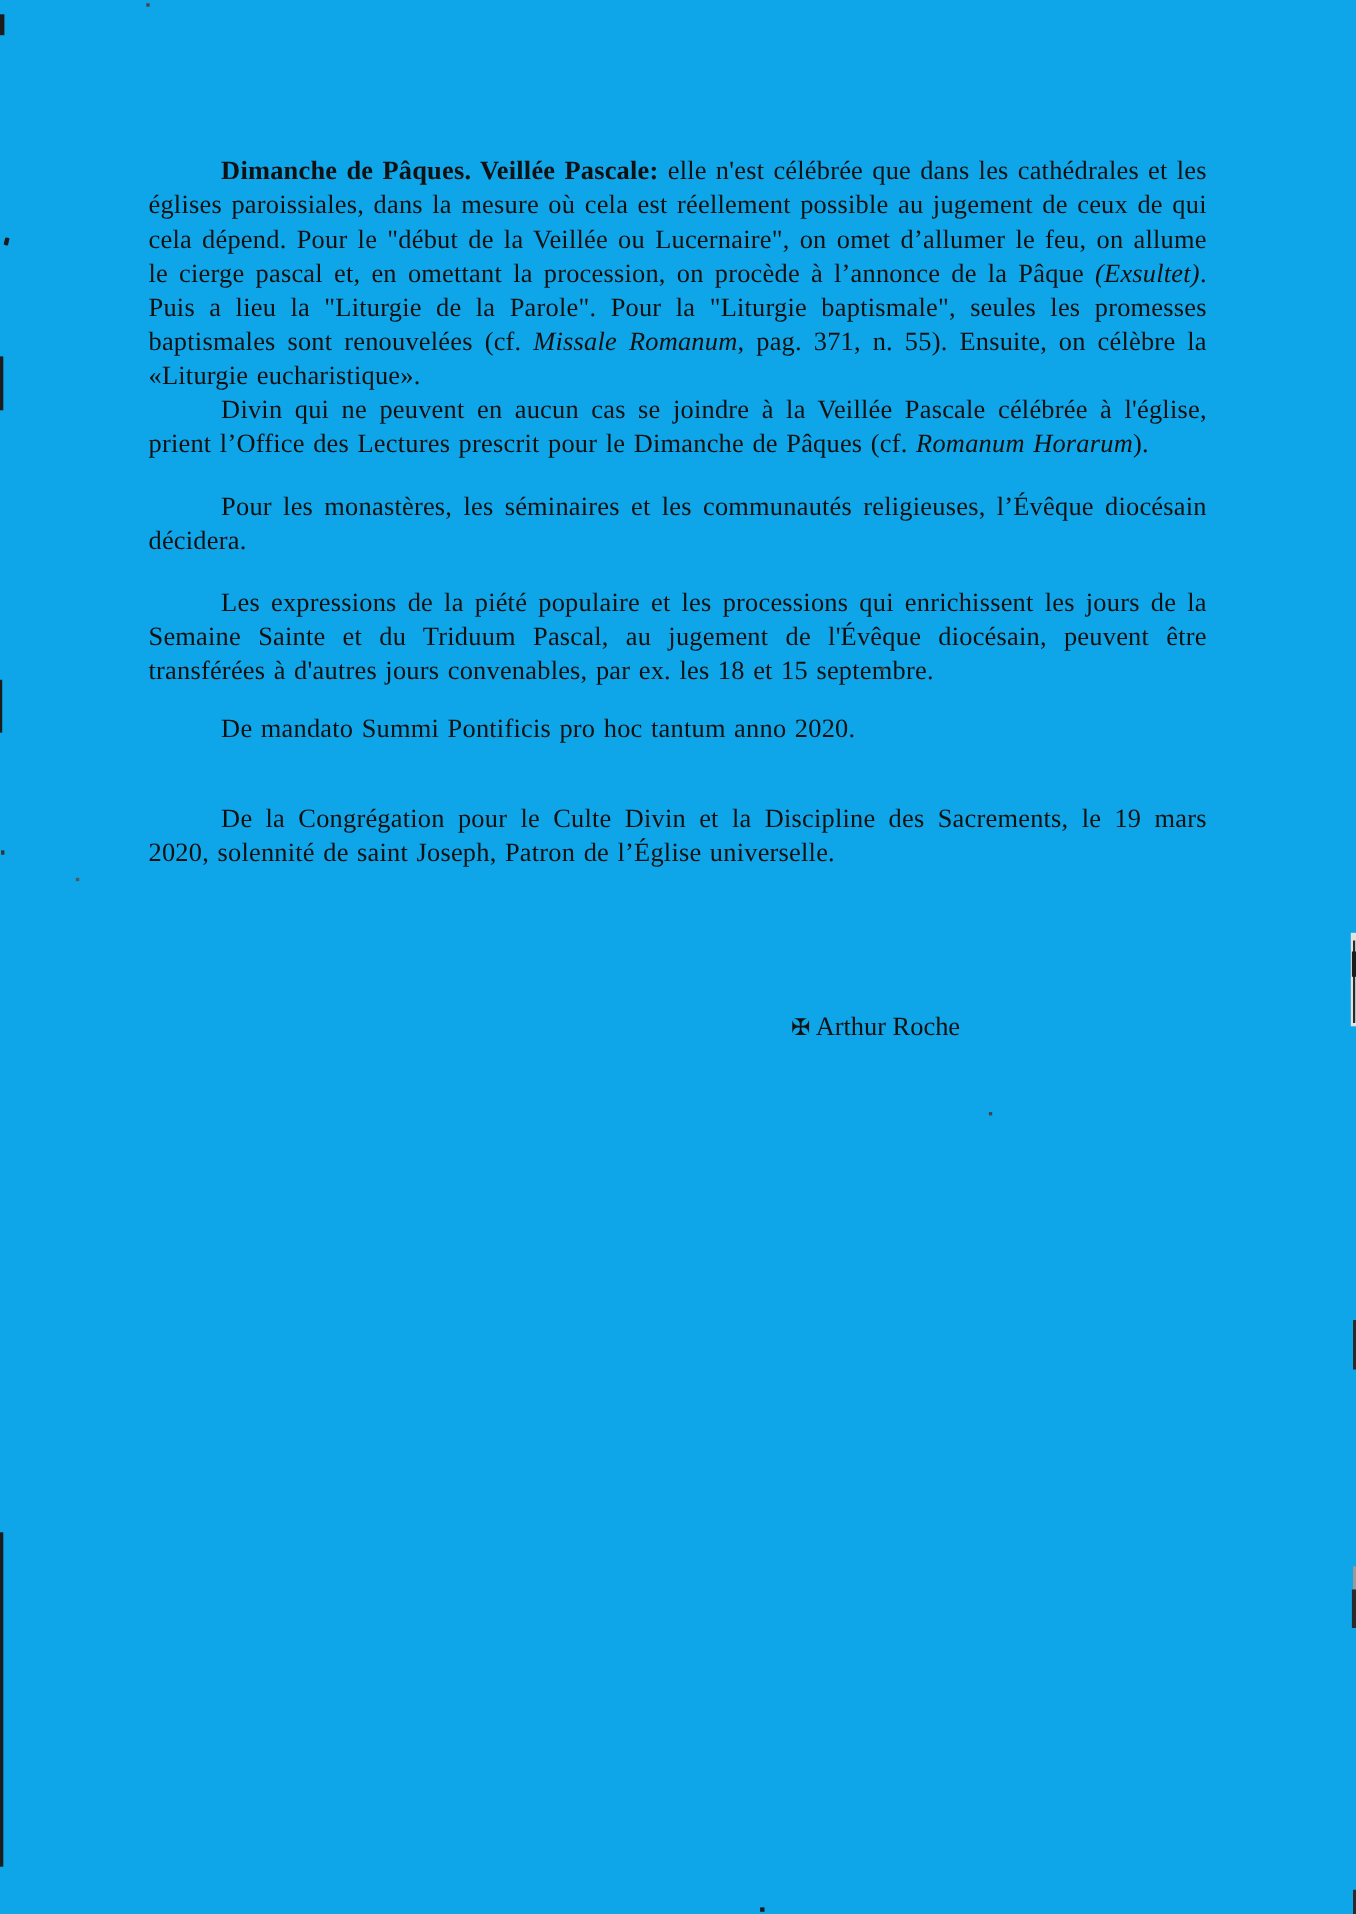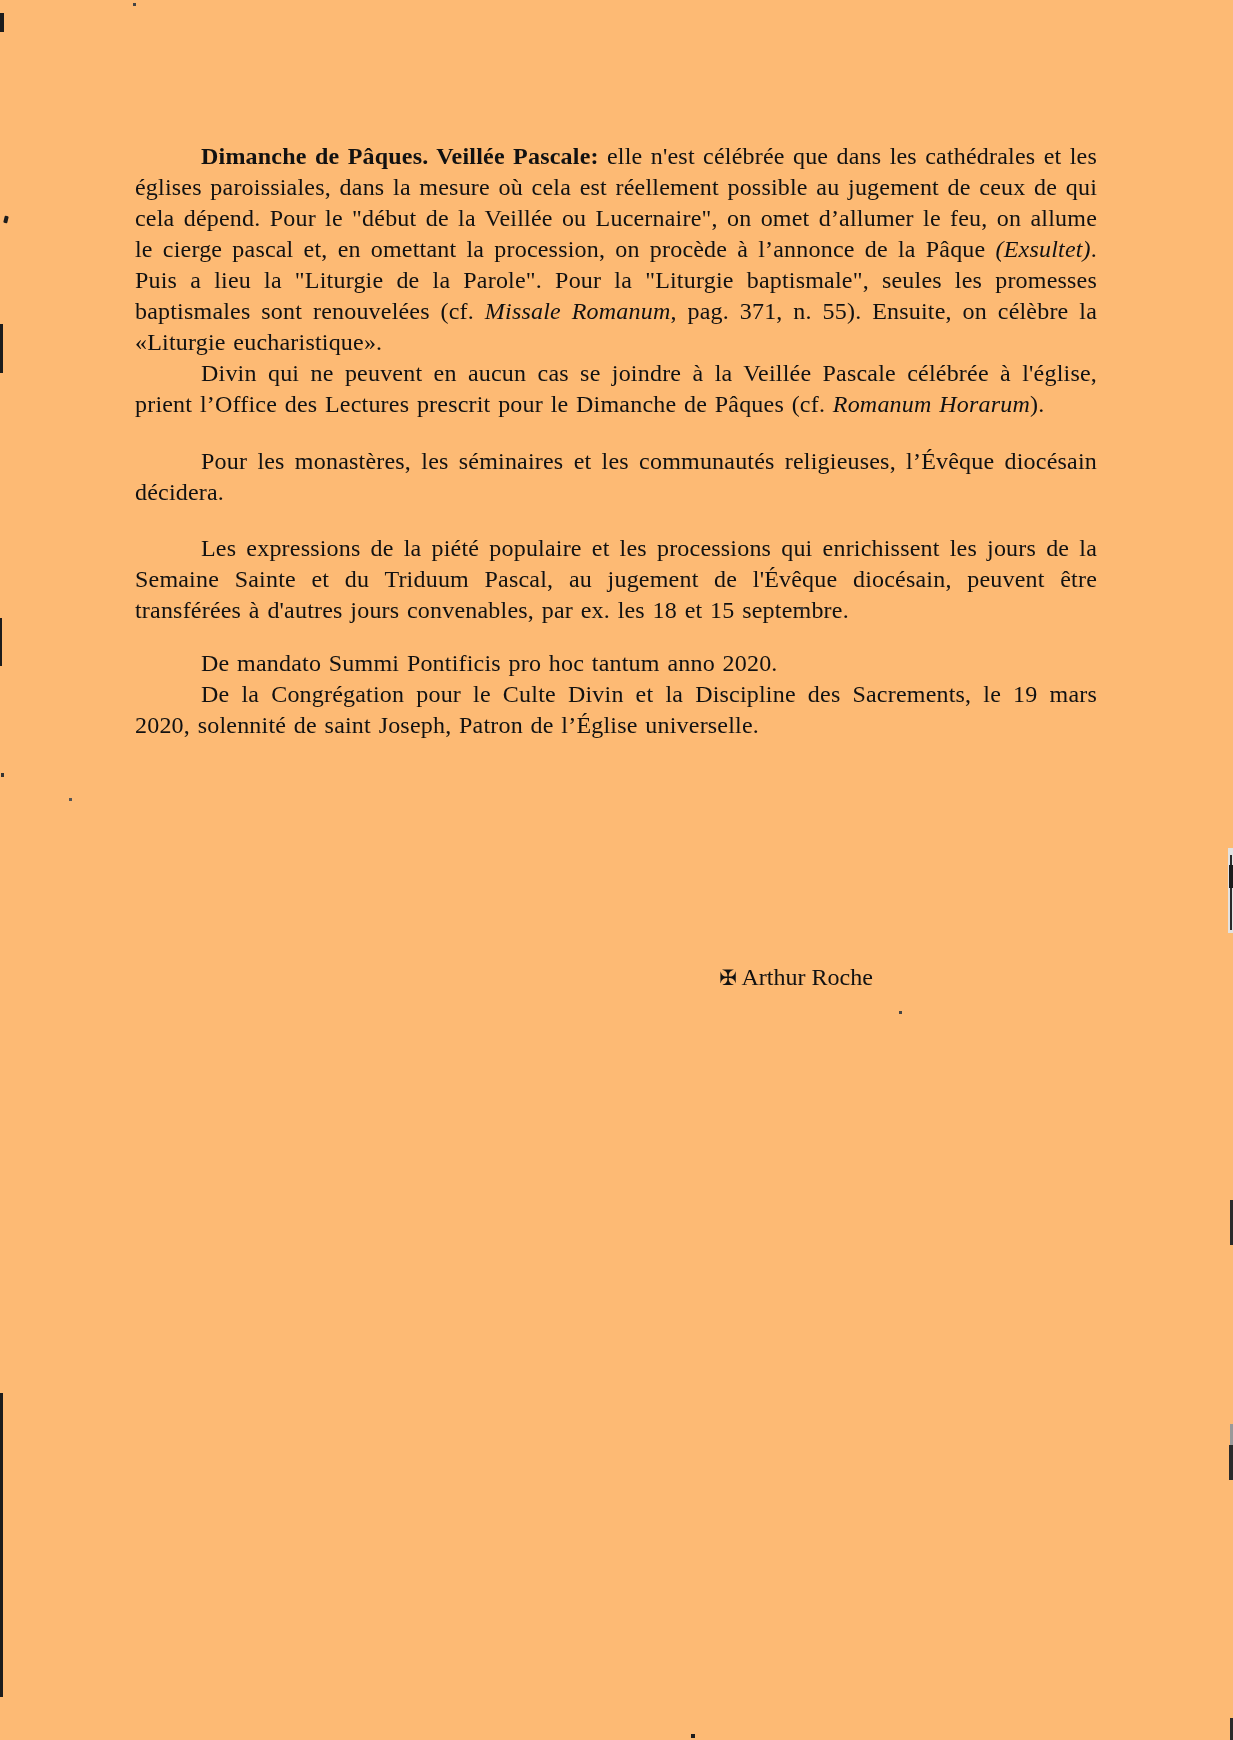--- a/index.html
+++ b/index.html
@@ -11,21 +11,21 @@
     height: 1740px;
     position: relative;
     background: #ffffff;
     font-family: "Liberation Serif", "DejaVu Serif", serif;
     color: #111111;
     overflow: hidden;
   }
   .page {
     position: absolute;
     inset: 0;
-    background: #fdba74;
+    background: #0ea5e9;
     padding-left: 33px;
   }
   .content {
     position: absolute;
     left: 135px;
     top: 141px;
     width: 962px;
     font-size: 24px;
     line-height: 31px;
     text-align: justify;
@@ -34,31 +34,31 @@
   .para {
     margin: 0;
     text-indent: 66px;
     word-spacing: 1.5px;
   }
   .para b { font-weight: bold; }
   .para i { font-style: italic; }
   #para-monasteries   { margin-top: 26px; }
   #para-popular-piety { margin-top: 25px; }
   #para-mandato       { margin-top: 22px; }
-  #para-congregation  { }
+  #para-congregation  { margin-top: 51px; }
 
   .signature {
     position: absolute;
     width: 400px;
     text-align: center;
     font-size: 24px;
     line-height: 30px;
   }
   #signature-prefect   { left: 357px; top: 845px; }
-  #signature-secretary { left: 596px; top: 962px; }
+  #signature-secretary { left: 596px; top: 919px; }
   .cross-glyph {
     font-family: "DejaVu Sans", "Liberation Serif", serif;
     font-size: 21px;
   }
 
   
   .artifact {
     position: absolute;
     background: #1c1c1c;
   }

